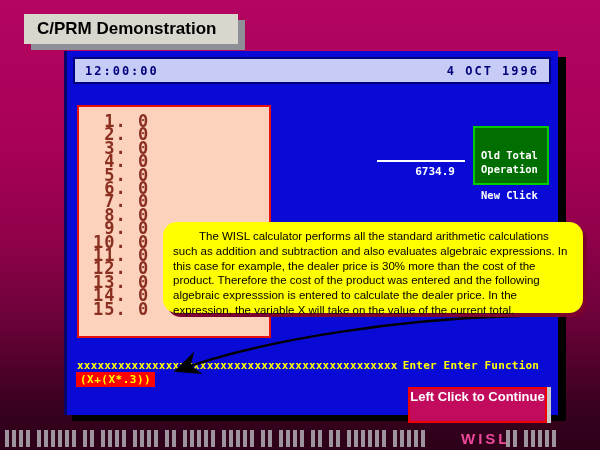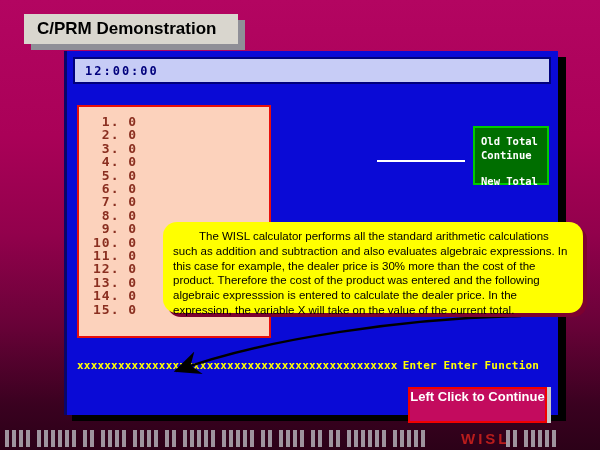--- a/index.html
+++ b/index.html
@@ -29,35 +29,35 @@
     background:#c7ccf6;border:2px solid #00007c;box-sizing:border-box;
     display:flex;justify-content:space-between;align-items:center;
     padding:0 10px;color:#00007c;font-weight:bold;font-size:12px;letter-spacing:2px;
   }
   .memory-panel{
     position:absolute;left:10px;top:54px;width:194px;height:233px;
     background:#fcd2bc;border:2px solid #e8100c;box-sizing:border-box;
     color:#8a2f20;font-weight:bold;overflow:hidden;padding:8px 0 0 14px;
   }
   .memory-title{font-size:12px;letter-spacing:2px;line-height:16px;margin-bottom:2px;}
-  .memory-list{font-size:13px;letter-spacing:1px;line-height:13.4px;white-space:pre;}
+  .memory-list{font-size:17px;letter-spacing:1px;line-height:13.4px;white-space:pre;}
 
   .num-display{
     position:absolute;left:276px;top:75px;width:112px;
     color:#fff;font-weight:bold;font-size:11px;line-height:15px;text-align:right;
   }
   .total-rule{position:absolute;left:310px;top:109px;width:88px;height:2px;background:#fff;}
   .new-total-val{
     position:absolute;left:276px;top:114px;width:112px;
     color:#fff;font-weight:bold;font-size:11px;text-align:right;
   }
   .totals-legend{
     position:absolute;left:406px;top:75px;width:76px;height:59px;
     background:#006e00;border:2px solid #00cc00;box-sizing:border-box;
-    color:#fff;font-weight:bold;font-size:10.5px;line-height:14px;padding:6px 0 0 6px;
+    color:#fff;font-weight:bold;font-size:10.5px;line-height:14px;padding:20px 0 0 6px;
     white-space:nowrap;
   }
   .legend-gap{height:12px;}
 
   .prompt-row{
     position:absolute;left:10px;top:308px;
     color:#ffff00;font-weight:bold;font-size:11px;letter-spacing:0.2px;white-space:nowrap;
   }
   .prompt-label{margin-left:5px;}
   .expression-box{
@@ -77,33 +77,34 @@
     position:absolute;left:163px;top:222px;width:420px;height:91px;
     background:#ffff00;border-radius:14px;box-shadow:4px 4px 0 #7d0130;
     box-sizing:border-box;z-index:30;padding:7px 12px 5px 10px;
     color:#000;font-size:11.5px;line-height:14.8px;
   }
   .callout p{margin:0;text-indent:26px;}
 
   .arrow-layer{position:absolute;left:0;top:0;z-index:20;pointer-events:none;}
 
   
-  .footer-text{position:absolute;color:#b91c1c;font-weight:bold;font-size:15px;z-index:5;}
+  .footer-text{position:absolute;color:#ec4899;font-weight:bold;font-size:15px;z-index:5;}
   .barcode{position:absolute;top:430px;height:17px;z-index:5;font-size:0;white-space:nowrap;overflow:hidden;}
   .barcode b{display:inline-block;width:4px;height:17px;background:#9e949e;}
 </style>
 </head>
 <body>
 
 <div class="slide-title">C/PRM Demonstration</div>
 
 <div class="app-window">
 
   <div class="win-header mono">
     <span>12:00:00</span>
+    <span>4 OCT 1996</span>
   </div>
 
   <div class="memory-panel mono">
     <div class="memory-list" id="memory-list"> 1. 0
  2. 0
  3. 0
  4. 0
  5. 0
  6. 0
  7. 0
@@ -113,32 +114,34 @@
 11. 0
 12. 0
 13. 0
 14. 0
 15. 0</div>
   </div>
 
   <div class="num-display mono">
   </div>
   <div class="total-rule"></div>
+  <div class="new-total-val mono">6734.9</div>
 
   <div class="totals-legend mono">
     <div>Old Total</div>
-    <div>Continue</div>
+    <div>Operation</div>
     <div class="legend-gap"></div>
-    <div>New Total</div>
+    <div>New Click</div>
   </div>
 
   <div class="prompt-row mono">
     <span>xxxxxxxxxxxxxxxxxxxxxxxxxxxxxxxxxxxxxxxxxxxxxxx</span><span class="prompt-label">Enter Enter Function</span>
   </div>
 
+  <div class="expression-box mono">(X+(X*.3))</div>
 
   <div class="continue-btn">Left Click to Continue</div>
 </div>
 
 <svg class="arrow-layer" width="600" height="450" viewBox="0 0 600 450">
   <defs>
     <marker id="ah" markerWidth="13" markerHeight="11" refX="10" refY="5" orient="auto">
       <path d="M0,0 L11,5 L0,10 L3.5,5 z" fill="#000"></path>
     </marker>
   </defs>

